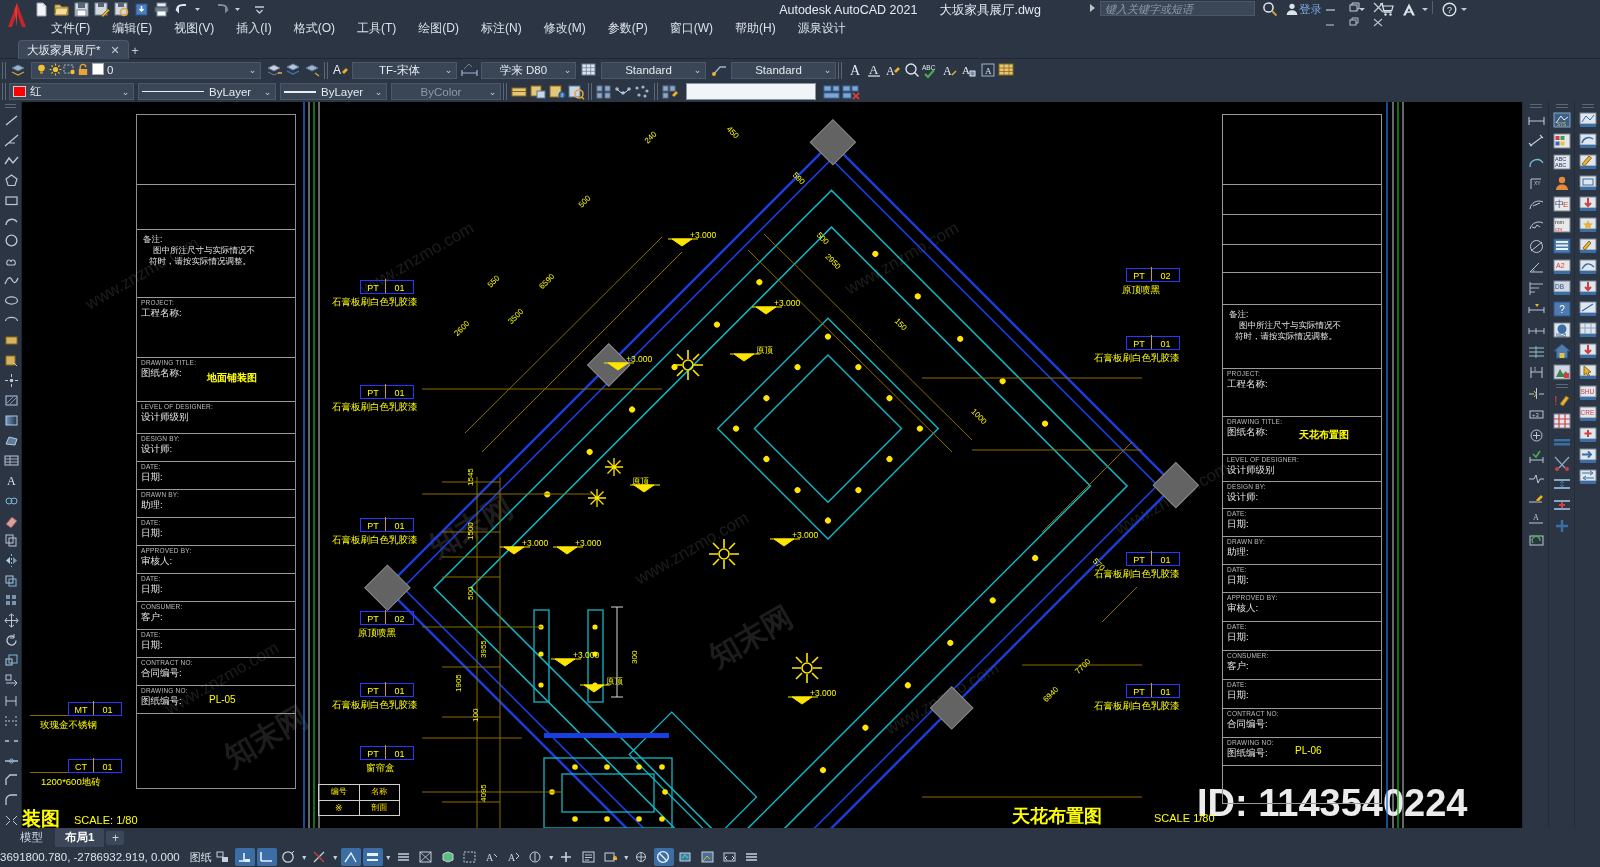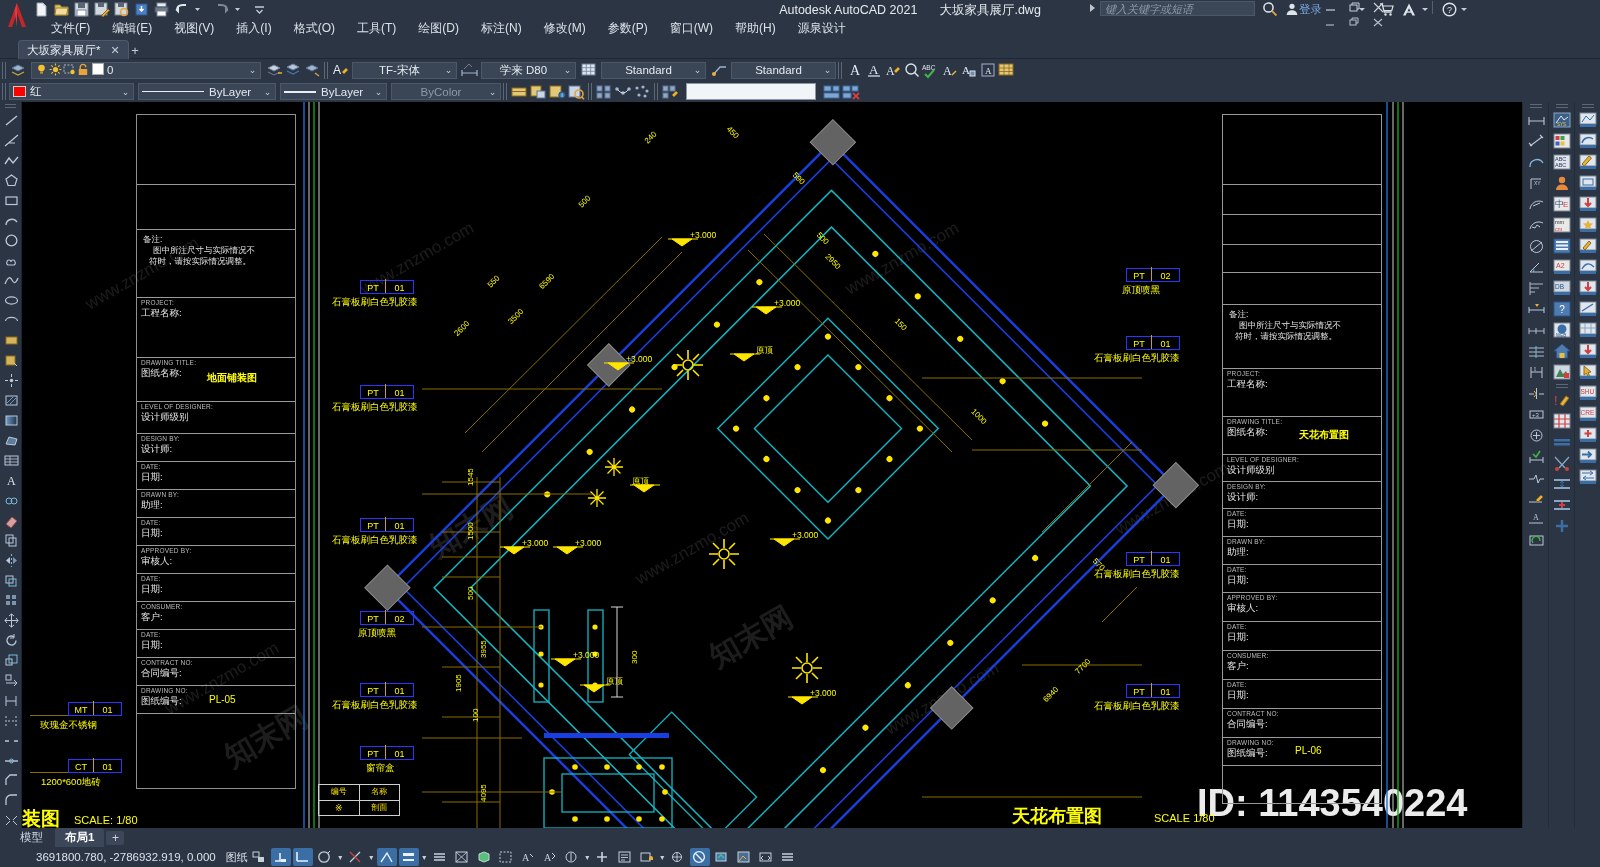--- a/index.html
+++ b/index.html
@@ -171,21 +171,21 @@
     background:#2b3544; display:flex; align-items:center; padding-left:10px; gap:2px;
   }
   .lt-tab{ font-size:11.5px; color:#cfd7e1; padding:2px 10px; border-radius:3px 3px 0 0; }
   .lt-tab.active{ background:#3c4859; color:#fff; font-weight:bold;}
   .lt-plus{ width:18px;height:14px; background:#3c4859; border-radius:2px;
     display:flex;align-items:center;justify-content:center; color:#cfd7e1; font-size:12px;}
   #statusbar{
     position:absolute; left:0; top:847px; width:1600px; height:20px;
     background:#2b3544; display:flex; align-items:center;
   }
-  .coords{ font-size:11.5px; color:#dbe2ea; margin-left:36px; white-space:nowrap; }
+  .coords{ font-size:11.5px; color:#dbe2ea; white-space:nowrap; }
   .sb-txt{ font-size:11px; color:#dbe2ea; margin-left:10px; }
   .sb-btn{ width:20px;height:18px; display:flex;align-items:center;justify-content:center; margin:0 1px;}
   .sb-btn.on{ background:#3b6ea5; border-radius:2px; }
   .sb-car{ width:9px; text-align:center; font-size:8px; color:#c8d1db;}
   svg{ overflow:visible; }
 </style>
 </head>
 <body>
 
 <div id="titlebar">

